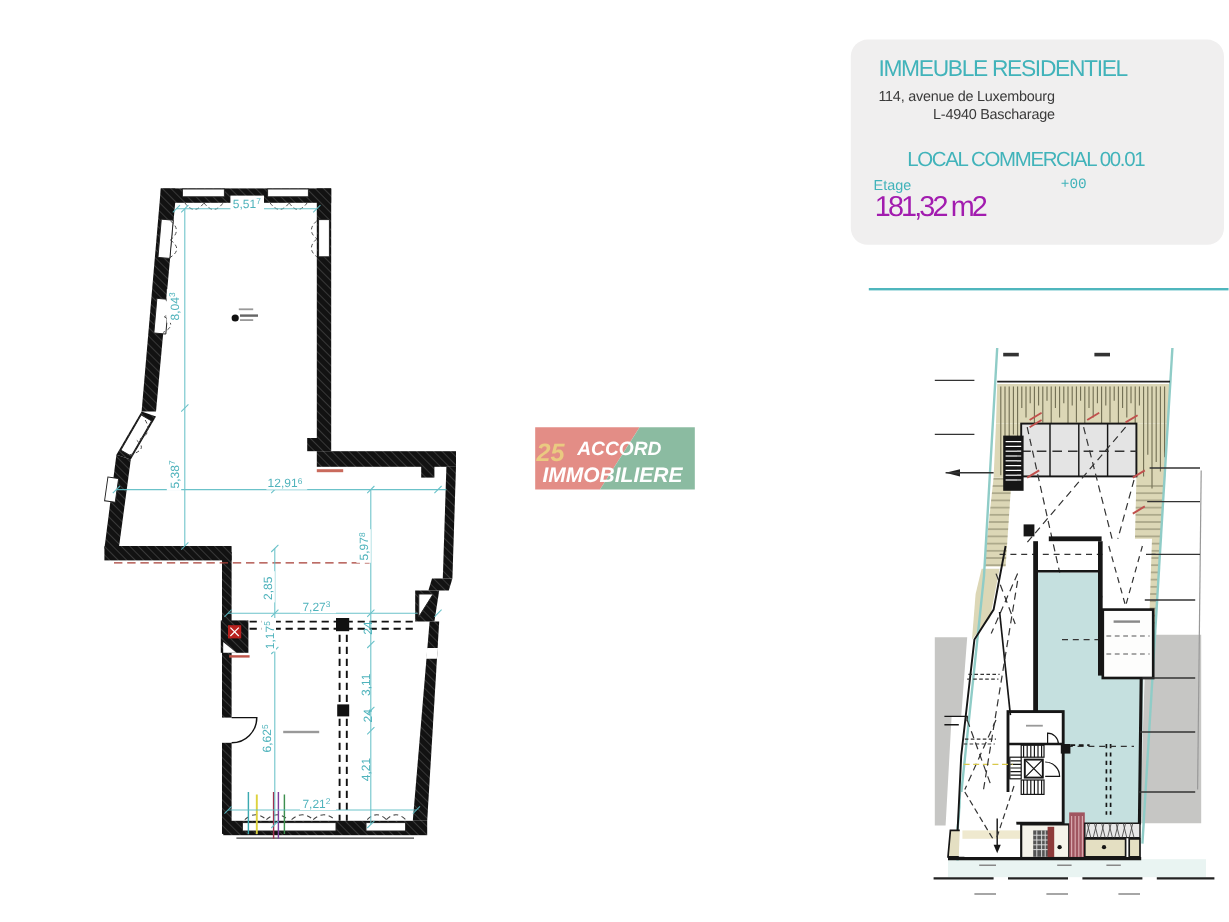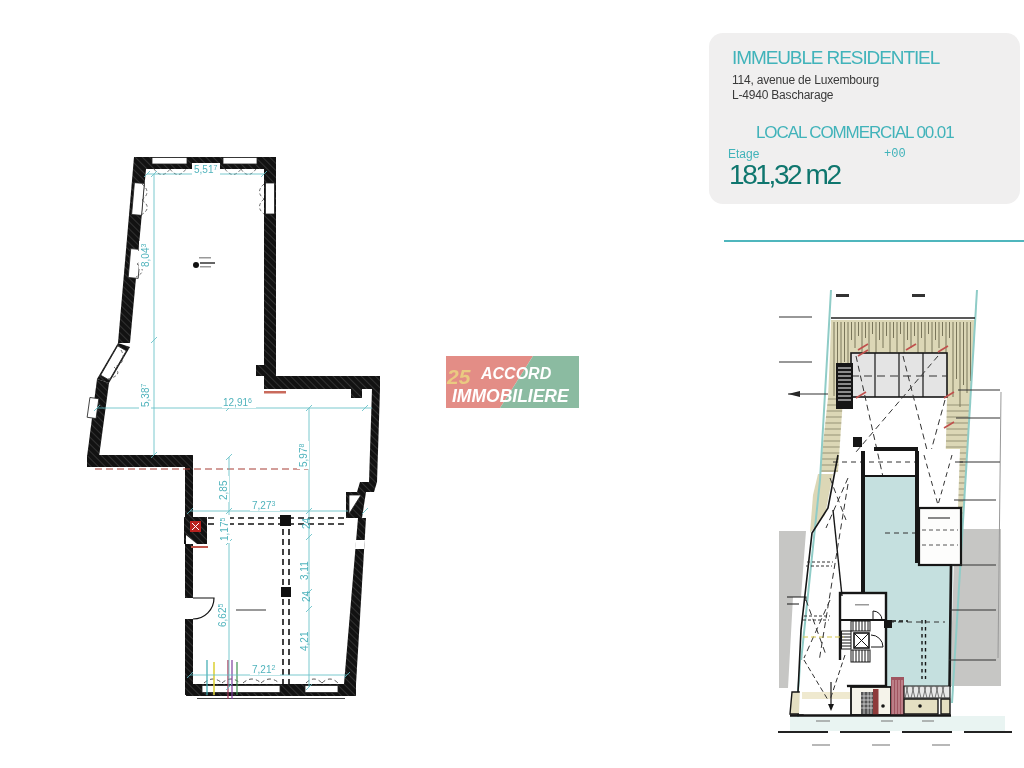--- a/index.html
+++ b/index.html
@@ -1,25 +1,25 @@
 <!DOCTYPE html>
 <html><head>
 <meta charset="utf-8">
 <style>
   html,body{margin:0;padding:0;background:#fff;}
   .page{position:relative;width:1024px;height:768px;background:#ffffff;overflow:hidden;
         font-family:"Liberation Sans", sans-serif;}
   .infobox{position:absolute;left:709px;top:33px;width:311px;height:171px;
            background:#f0efef;border-radius:14px;}
   .t1{position:absolute;left:23px;top:14px;color:#41b3ba;font-size:19px;letter-spacing:-1.1px;}
-  .t2{position:absolute;left:23px;top:40px;color:#3a3a3a;font-size:12px;line-height:15px;letter-spacing:-0.2px;}
+  .t2{position:absolute;left:23px;top:40px;color:#3a3a3a;font-size:12px;line-height:15px;letter-spacing:-0.2px;text-align:right;}
   .t3{position:absolute;left:19px;top:90px;color:#41b3ba;font-size:17px;letter-spacing:-1.1px;margin-left:28px;}
   .t4{position:absolute;left:19px;top:114px;color:#41b3ba;font-size:12px;text-align:right;}
   .t5{position:absolute;left:175px;top:114px;color:#41b3ba;font-size:12px;font-family:Liberation Mono, monospace;}
-  .t6{position:absolute;left:20px;top:126px;color:#0f766e;font-size:28px;letter-spacing:-2.4px;}
+  .t6{position:absolute;left:20px;top:126px;color:#a21caf;font-size:24px;letter-spacing:-2.4px;}
   .rule{position:absolute;left:724px;top:240px;width:300px;height:2px;background:#4fb6bd;}
 </style>
 </head>
 <body>
 <div class="page">
 
   <div class="infobox">
 
     <div class="t1">IMMEUBLE RESIDENTIEL</div>
 

